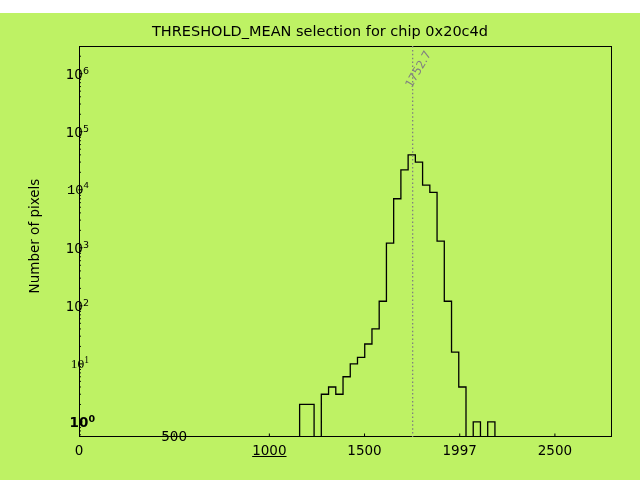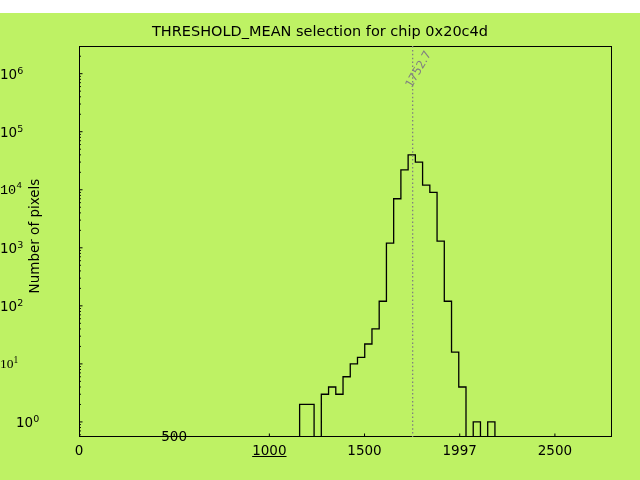--- a/index.html
+++ b/index.html
@@ -66,23 +66,24 @@
     font-size: 13.5px;
     color: #000000;
     text-align: center;
     transform: translateX(-50%);
     white-space: nowrap;
   }
   .tick-label-y {
     position: absolute;
     font-size: 13.5px;
     color: #000000;
-    text-align: left;
+    text-align: right;
     transform: translateY(-50%);
     white-space: nowrap;
+    padding-left: 16px;
   }
   .tick-label-y sup {
     font-size: 9.5px;
     vertical-align: super;
     line-height: 0;
   }
   #vline-annotation {
     position: absolute;
     font-size: 11.5px;
     color: #808080;
@@ -187,21 +188,21 @@
 
   <div id="xtick-labels">
       <div class="tick-label-x" style="left: 79px; top: 429px;">0</div>
       <div class="tick-label-x" style="left: 174.179px; top: 415px;">500</div>
       <div class="tick-label-x" style="left: 269.357px; top: 429px; text-decoration: underline;">1000</div>
       <div class="tick-label-x" style="left: 364.536px; top: 429px;">1500</div>
       <div class="tick-label-x" style="left: 459.714px; top: 429px;">1997</div>
       <div class="tick-label-x" style="left: 554.893px; top: 429px;">2500</div>
     </div>
   <div id="ytick-labels">
-      <div class="tick-label-y" style="left: 16px; width: 73px; top: 408.931px;">10<sup>0</sup></div>
+      <div class="tick-label-y" style="left: 6px; width: 73px; top: 408.931px; font-weight: bold;">10<sup>0</sup></div>
       <div class="tick-label-y" style="left: 0px; width: 73px; top: 350.891px; font-family: Liberation Serif, serif;">10<sup>1</sup></div>
       <div class="tick-label-y" style="left: 0px; width: 73px; top: 292.851px;">10<sup>2</sup></div>
       <div class="tick-label-y" style="left: 0px; width: 73px; top: 234.811px;">10<sup>3</sup></div>
       <div class="tick-label-y" style="left: 0px; width: 73px; top: 176.772px; font-family: Liberation Mono, monospace;">10<sup>4</sup></div>
       <div class="tick-label-y" style="left: 0px; width: 73px; top: 118.732px;">10<sup>5</sup></div>
       <div class="tick-label-y" style="left: 0px; width: 73px; top: 60.692px;">10<sup>6</sup></div>
     </div>
 
   <div id="ylabel">Number of pixels</div>
 

